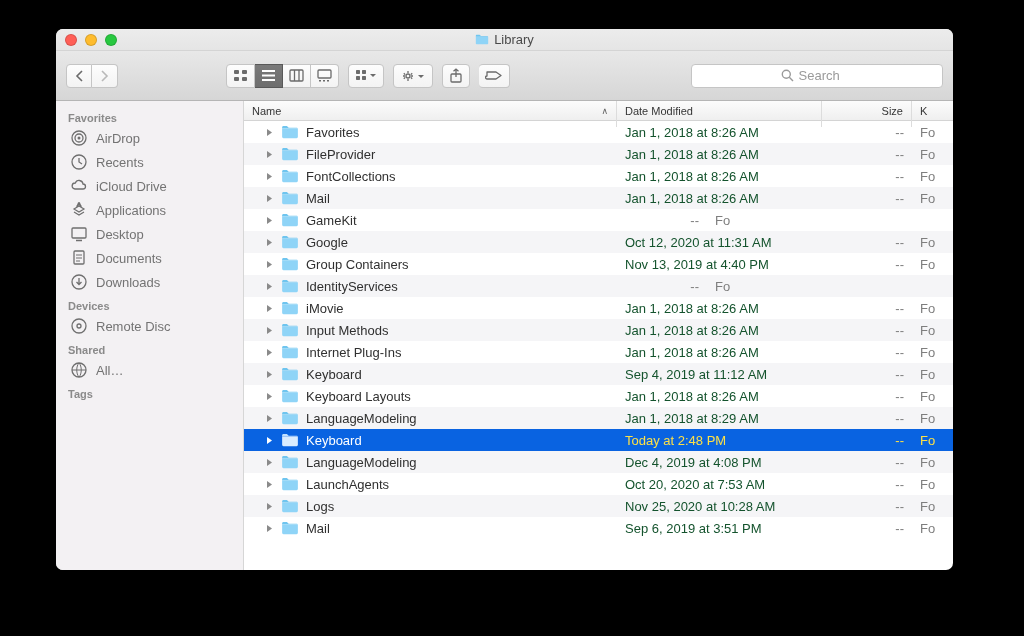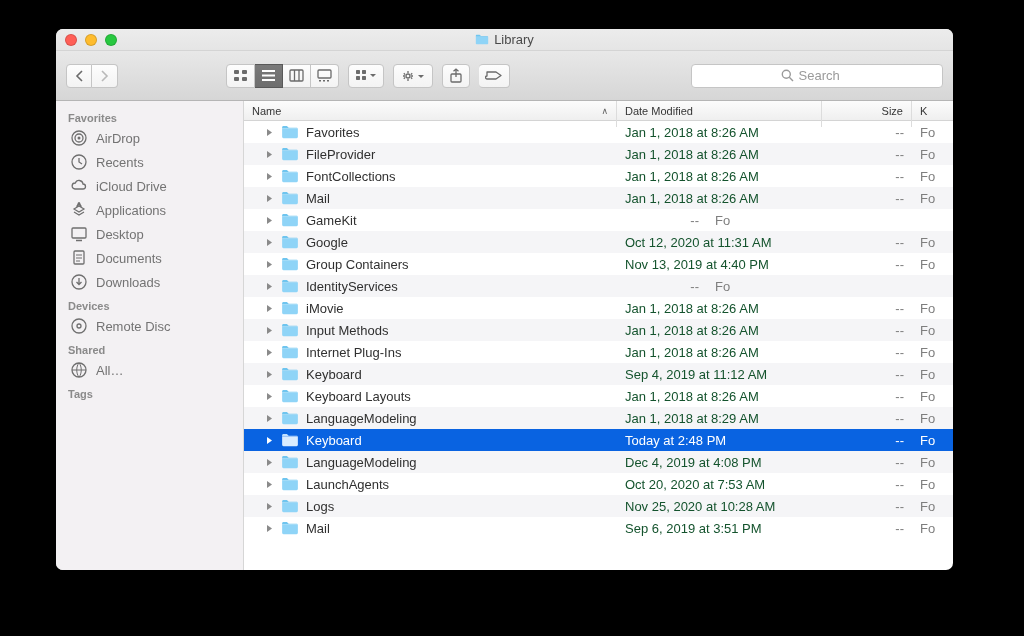--- a/index.html
+++ b/index.html
@@ -120,21 +120,21 @@
   .row .c{padding:0 8px;white-space:nowrap;overflow:hidden;}
   .row .c.name{width:373px;display:flex;align-items:center;gap:7px;}
   .row .c.date{width:205px;color:#14532d;}
   .row .c.size{width:90px;text-align:right;color:#7e7e7e;}
   .row .c.kind{flex:1;color:#7e7e7e;}
   .discl{width:9px;height:9px;display:inline-block;}
   .discl svg{display:block;}
   .rowfolder{width:18px;height:14px;display:inline-block;}
   .rowfolder svg{display:block;}
   .row.sel{background:#0963e1;color:#fff;}
-  .row.sel .c.date,.row.sel .c.size,.row.sel .c.kind{color:#ffffff;}
+  .row.sel .c.date,.row.sel .c.size,.row.sel .c.kind{color:#fde047;}
   .row.sel .discl svg path{fill:#fff;}
   .row.sel .rowfolder svg .tab{fill:#bfe0ff;}
   .row.sel .rowfolder svg .body{fill:#d9ecff;}
 </style>
 </head>
 <body>
 
 <div class="window">
 
   <div class="titlebar">

